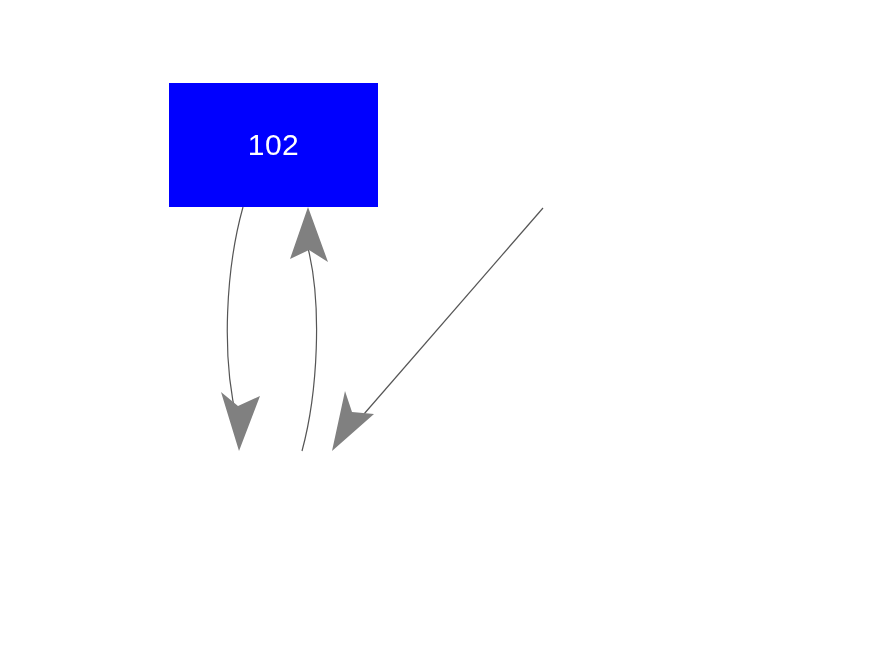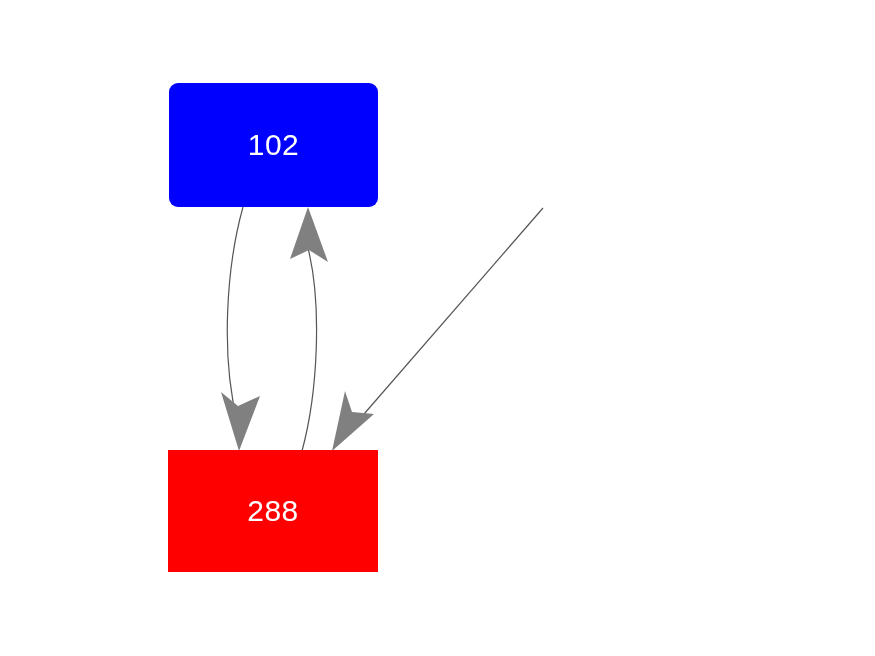--- a/index.html
+++ b/index.html
@@ -66,22 +66,19 @@
       <path class="edge-line" stroke="#555555" d="M 302,451 C 318,392 322,304 308,248"></path>
       <path class="edge-head" fill="#808080" d="M 308,207 L 328,262 L 309,250 L 290,259 Z"></path>
     </g>
 
     <g>
       <path class="edge-line" stroke="#555555" d="M 543,208 L 364,414"></path>
       <path class="edge-head" fill="#808080" d="M 332,451 L 345,391 L 352,412 L 374,414 Z"></path>
     </g>
   </svg>
 
-  <div class="node" style="left:169px; top:83px; width:209px; height:124px; background:#0000ff;border-radius:9px;">
+  <div class="node" style="left:169px; top:83px; width:209px; height:124px; background:#0000ff;">
     <span class="node-label">102</span>
   </div>
 
 
-  <div class="node" style="left:168px; top:450px; width:210px; height:122px; background:#ff0000;">
-    <span class="node-label">288</span>
-  </div>
 
 </div>
 
 </body></html>

